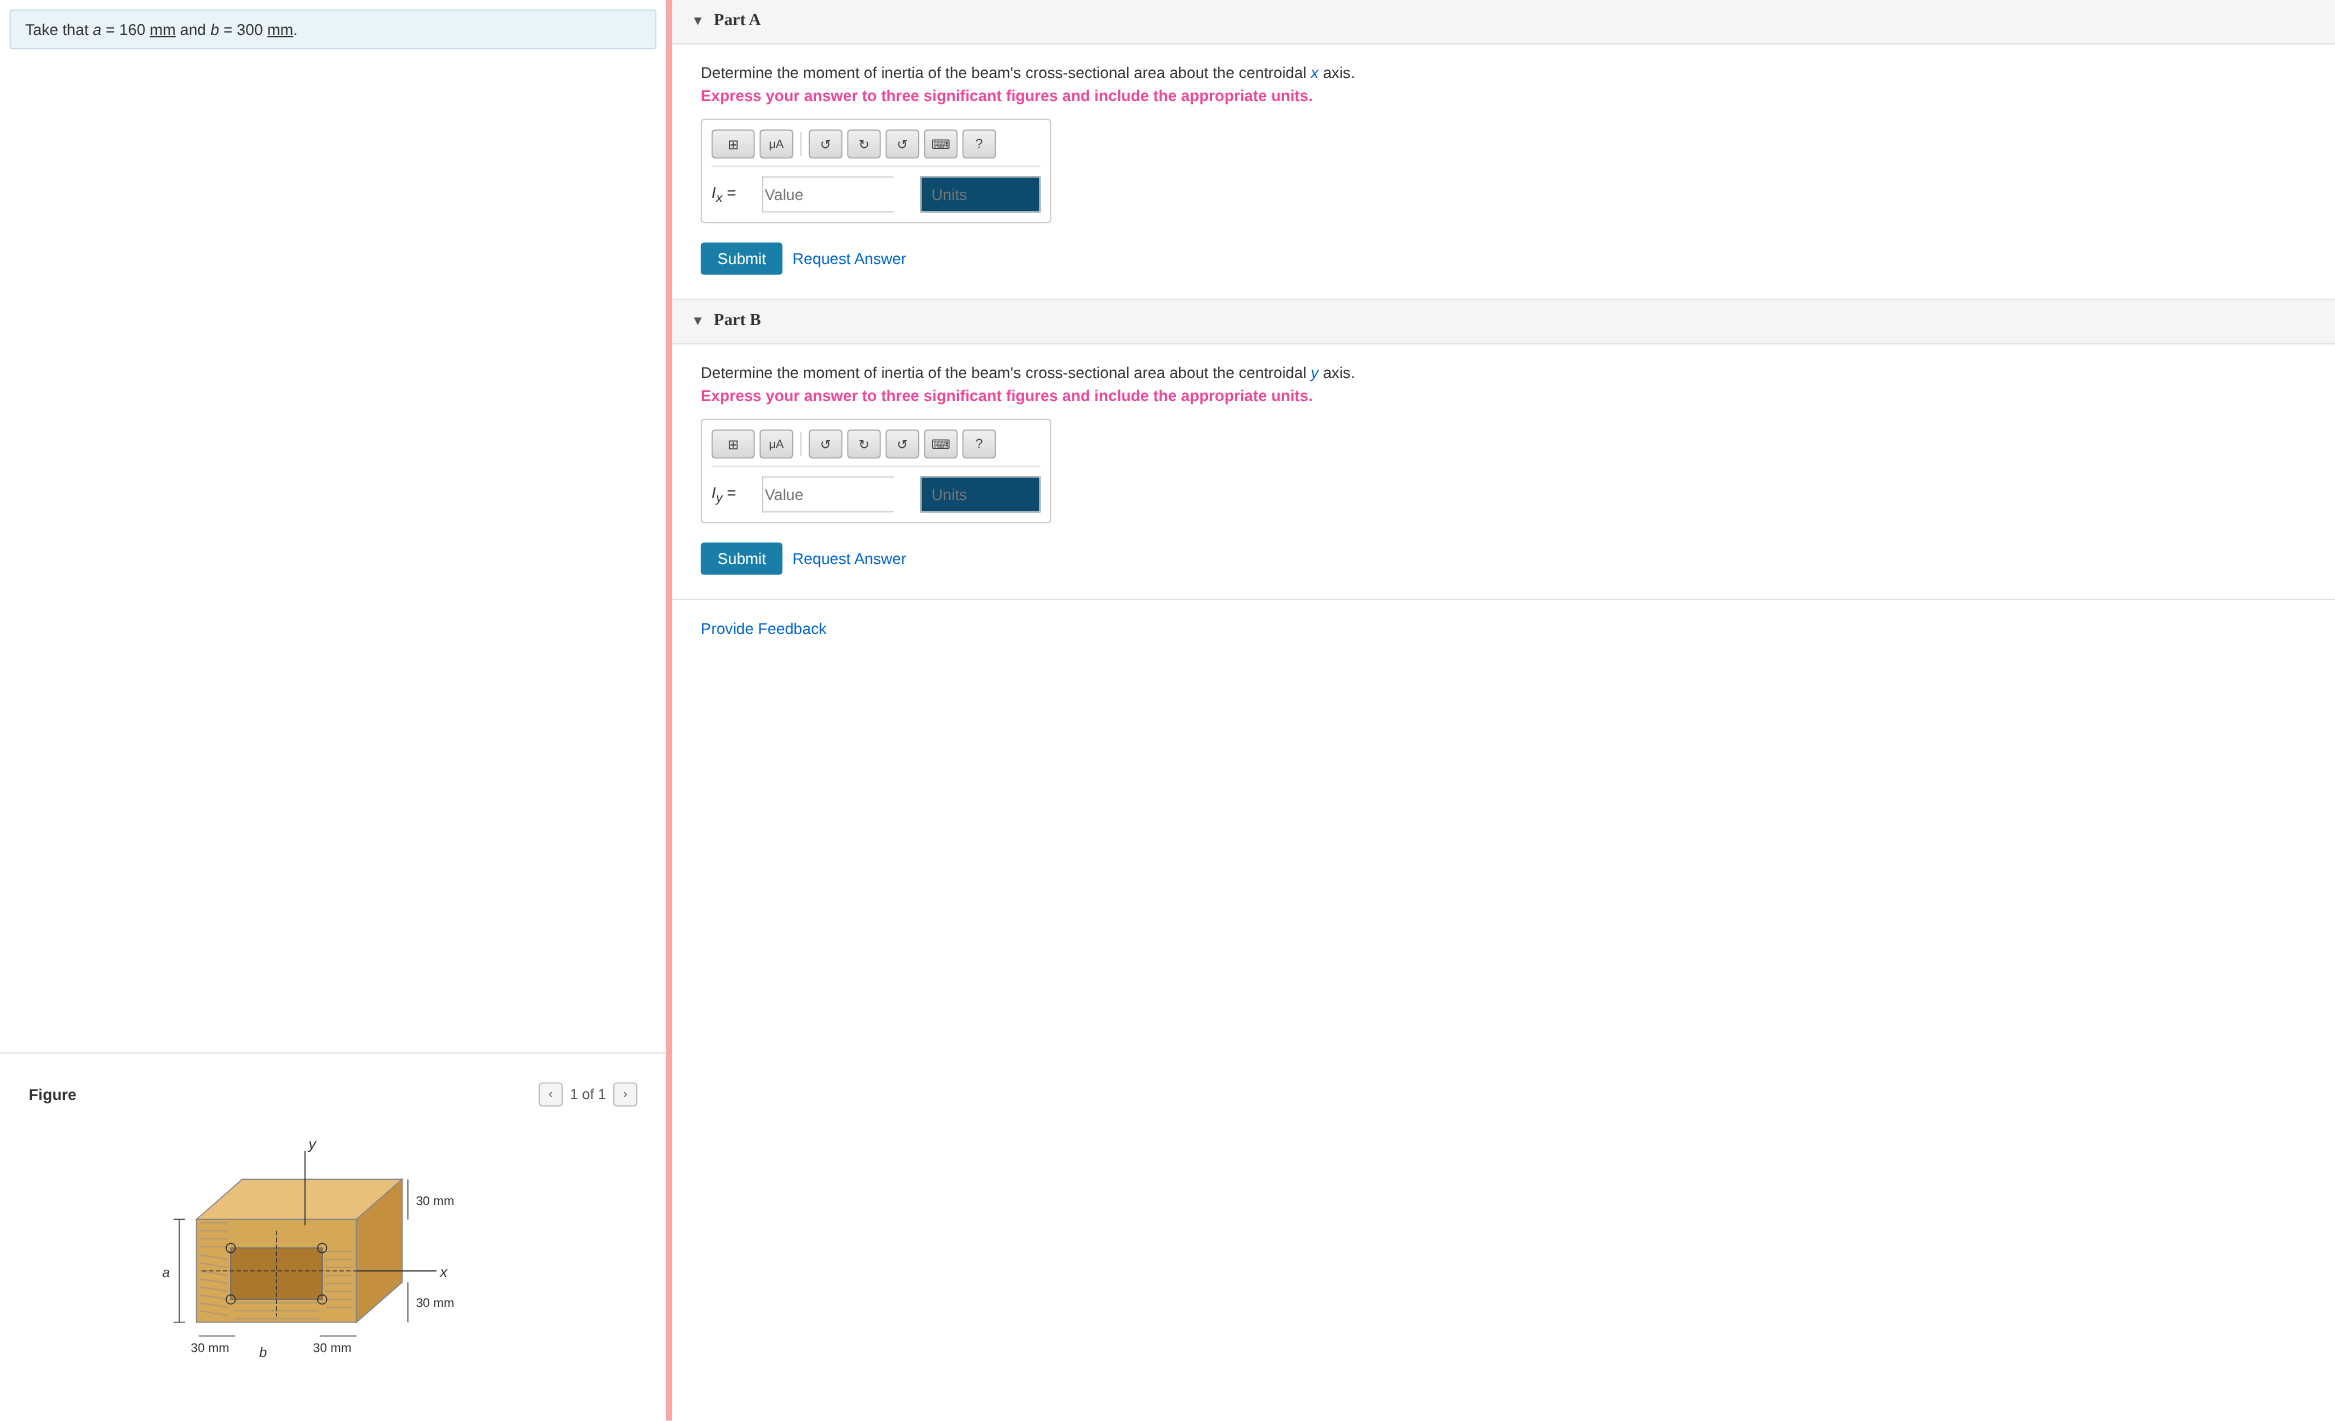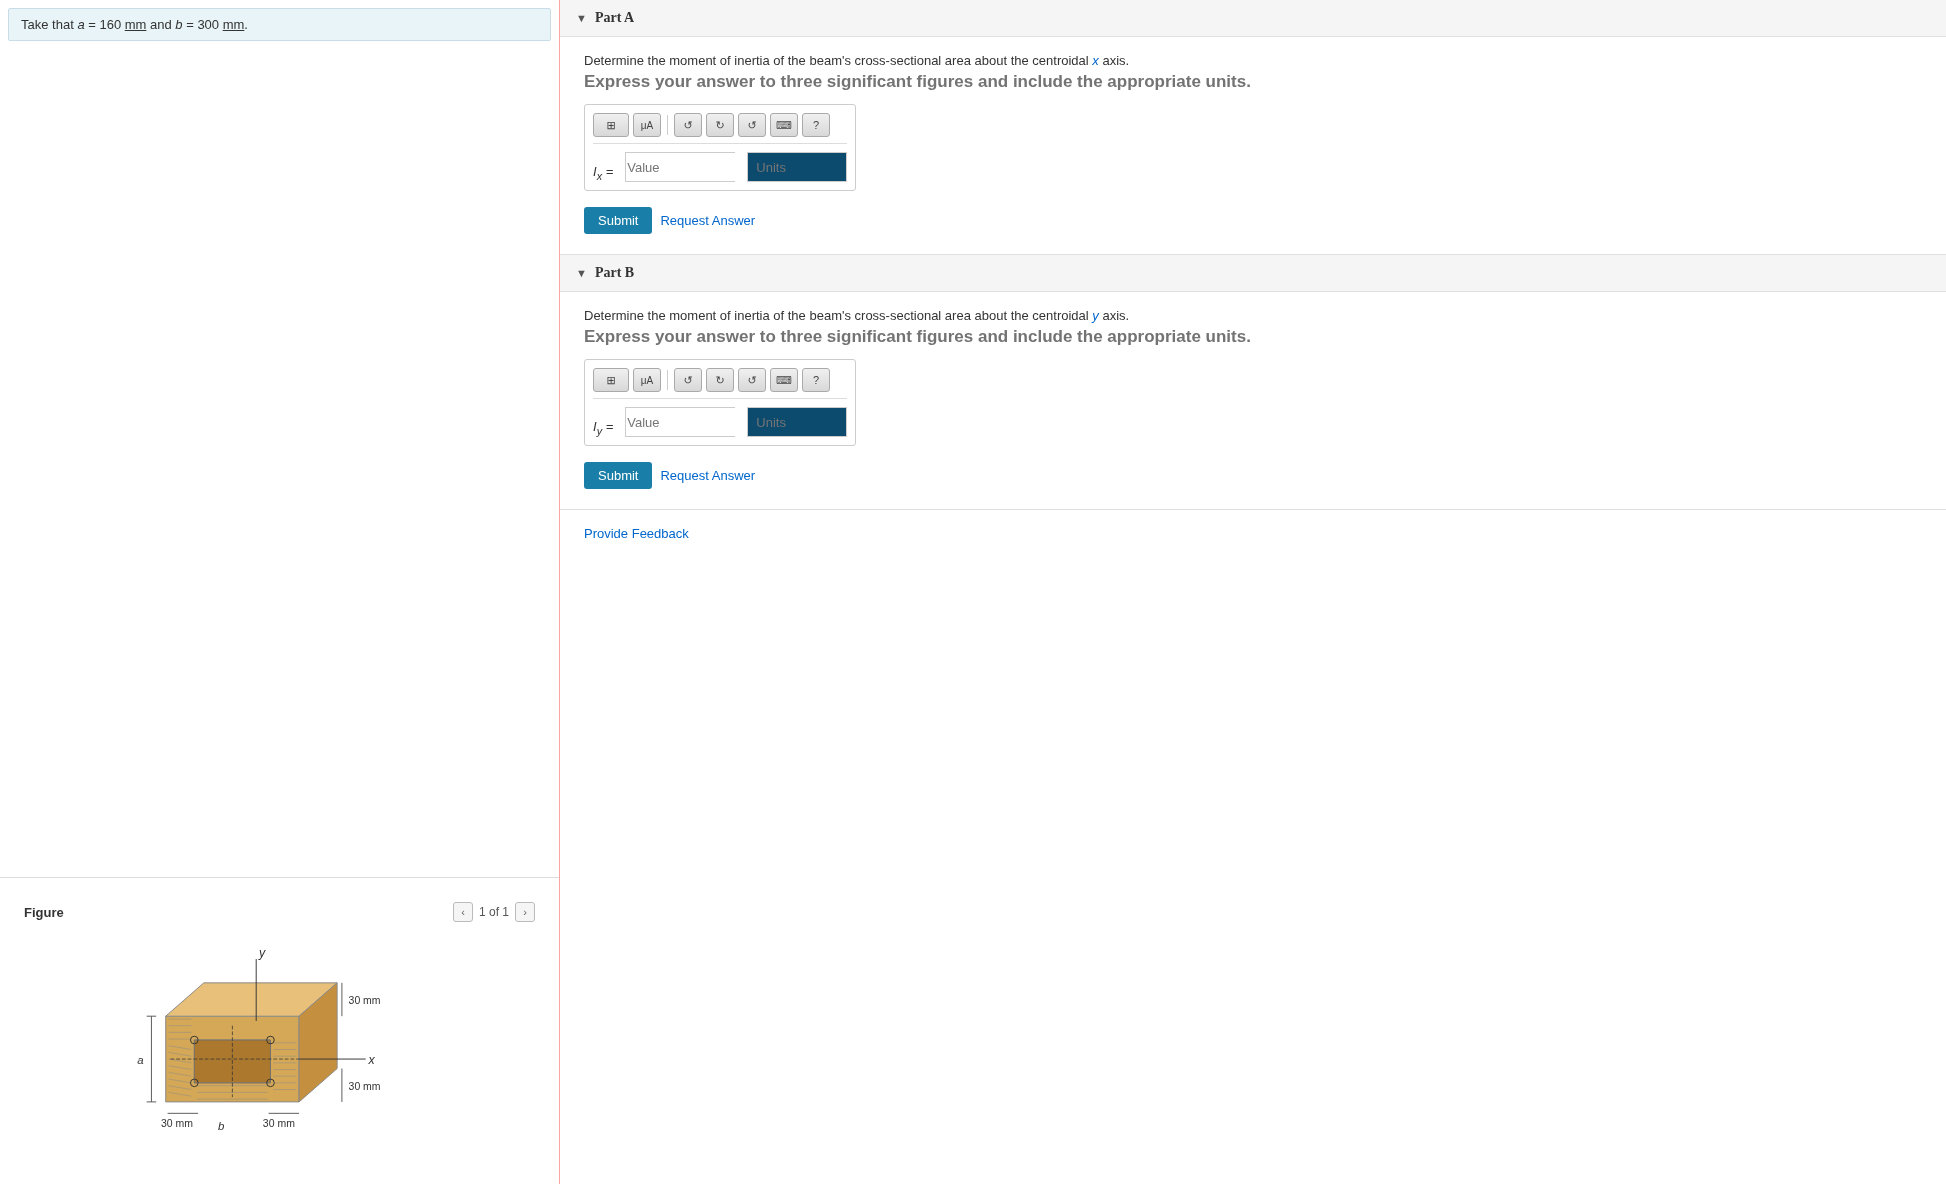--- a/index.html
+++ b/index.html
@@ -9,21 +9,21 @@
       background: #fff;
       color: #333;
       display: flex;
       width: 1946px;
       min-height: 1184px;
     }
 
     
     .left-panel {
       width: 560px;
-      border-right: 1px solid #fca5a5;
+      border-right: 5px solid #fca5a5;
       padding: 0;
       display: flex;
       flex-direction: column;
     }
 
     .given-info {
       background: #e8f4f8;
       border: 1px solid #c8dde8;
       padding: 8px 12px;
       font-size: 13px;
@@ -135,23 +135,23 @@
       color: #0066cc;
     }
 
     .part-note {
       font-size: 12px;
       color: #0066cc;
       margin-bottom: 6px;
     }
 
     .part-instruction {
-      font-size: 17px;
+      font-size: 13px;
       font-weight: bold;
-      color: #737373;
+      color: #ec4899;
       margin-bottom: 12px;
     }
 
     
     .answer-box {
       border: 1px solid #ccc;
       border-radius: 3px;
       background: #fff;
       padding: 8px;
       display: inline-block;
@@ -187,22 +187,22 @@
 
     .toolbar-sep {
       width: 1px;
       height: 20px;
       background: #ccc;
       margin: 0 2px;
     }
 
     .answer-row {
       display: flex;
-      align-items: flex-end;
-      gap: 12px;
+      align-items: center;
+      gap: 22px;
     }
 
     .answer-label {
       font-size: 13px;
       color: #333;
       font-style: italic;
       white-space: nowrap;
     }
 
     .answer-value-input {

